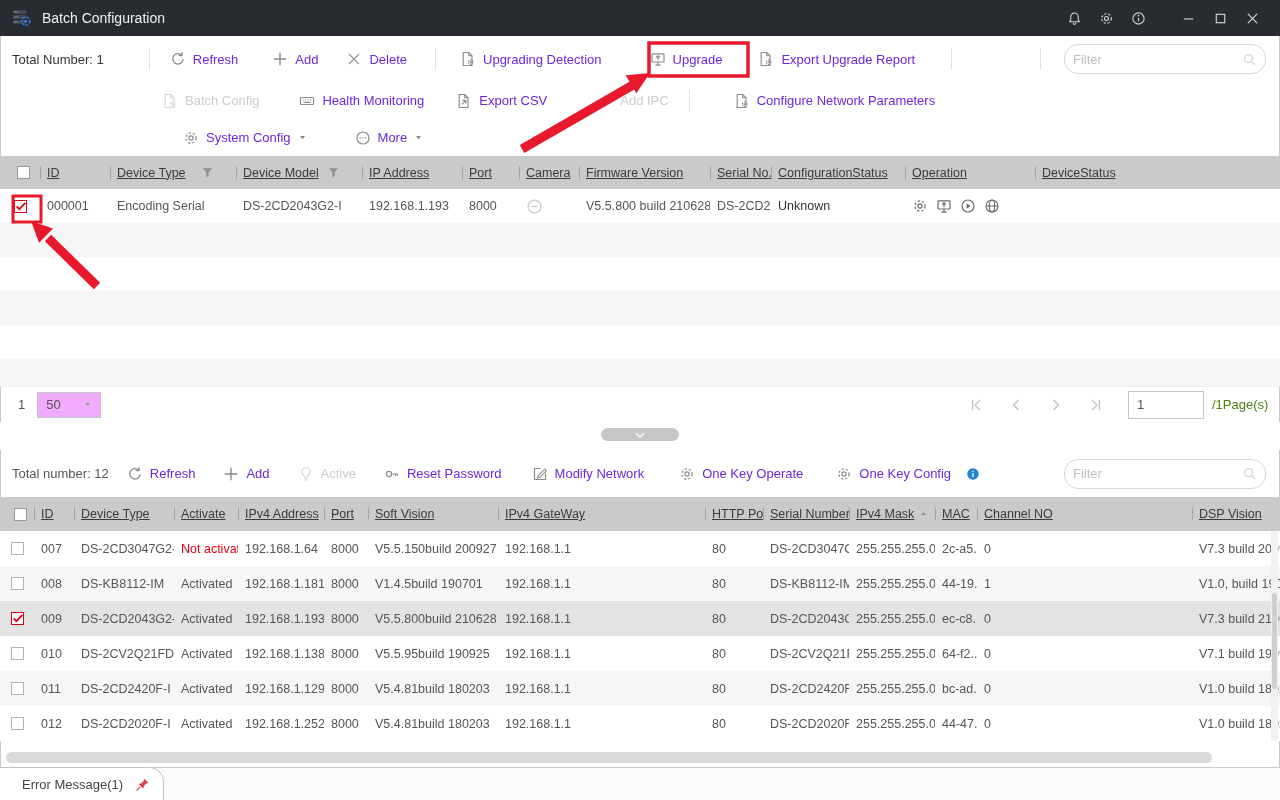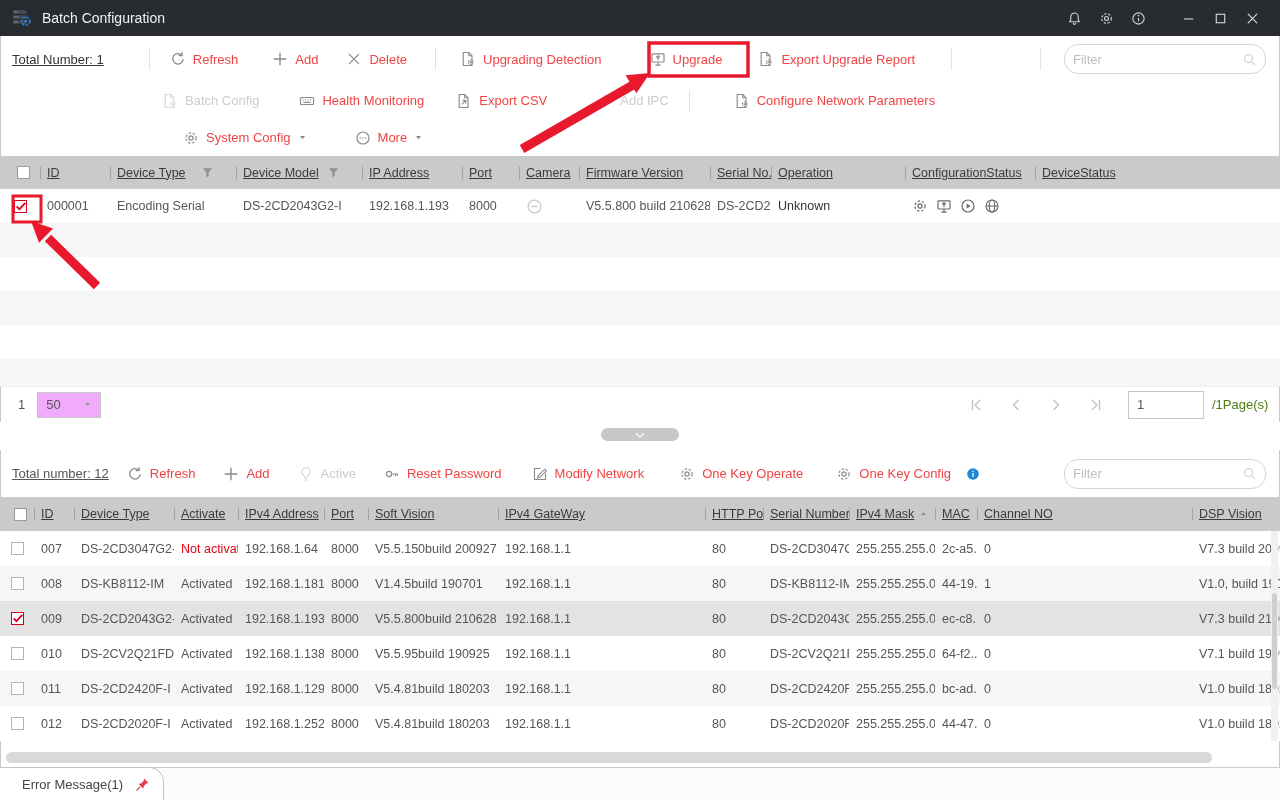--- a/index.html
+++ b/index.html
@@ -20,25 +20,25 @@
   
   .ic { width:16px; height:16px; flex:none; }
   svg.stroke { fill:none; stroke:currentColor; stroke-width:1.25; stroke-linecap:round; stroke-linejoin:round; }
 
   
   .panel1 { position:absolute; top:36px; left:0; width:1280px; }
   .trow { position:relative; display:flex; align-items:center; }
   .trow1 { height:46px; }
   .trow2 { height:37px; }
   .trow3 { height:37px; }
-  .tbtn { display:flex; align-items:center; gap:7px; font-size:13px; color:#ef4444; cursor:pointer; white-space:nowrap; }
+  .tbtn { display:flex; align-items:center; gap:7px; font-size:13px; color:#6d28d9; cursor:pointer; white-space:nowrap; }
   .tbtn svg { color:#8b8b8b; }
   .tbtn.disabled { color:#cccccc; cursor:default; }
   .tbtn.disabled svg { color:#d9d9d9; }
-  .tlabel { font-size:13px; color:#333; white-space:nowrap;text-decoration:underline; }
+  .tlabel { font-size:13px; color:#333; white-space:nowrap; }
   .vsep { width:1px; height:22px; background:#e2e2e2; }
   .caret { width:9px; height:9px; color:#8b8b8b; }
   .filterbox { position:absolute; right:14px; top:50%; transform:translateY(-50%);
     width:202px; height:30px; border:1px solid #d6d6d6; border-radius:14px;
     display:flex; align-items:center; padding:12px 8px; background:#fff; }
   .filterbox input { flex:1; border:none; outline:none; font-size:13px; color:#555; min-width:0; background:transparent; }
   .filterbox input::placeholder { color:#bfbfbf; }
   .filterbox svg { width:15px; height:15px; color:#d2d2d2; }
 
   
@@ -444,22 +444,22 @@
           <span>Device Model</span>
           <svg class="funnel">
             <use href="#i-funnel"></use>
           </svg>
         </div>
       <div class="hc">IP Address</div>
       <div class="hc">Port</div>
       <div class="hc">Camera</div>
       <div class="hc">Firmware Version</div>
       <div class="hc">Serial No.</div>
+      <div class="hc">ConfigurationStatus</div>
       <div class="hc">Operation</div>
-      <div class="hc">ConfigurationStatus</div>
       <div class="hc">DeviceStatus</div>
     </div>
 
     <div class="rows1">
       <div class="t1-grid row stripe-a">
         <div class="cell cbwrap" style="padding-left:0">
           <span class="cb checked">
               <svg>
                 <use href="#i-check"></use>
               </svg>

